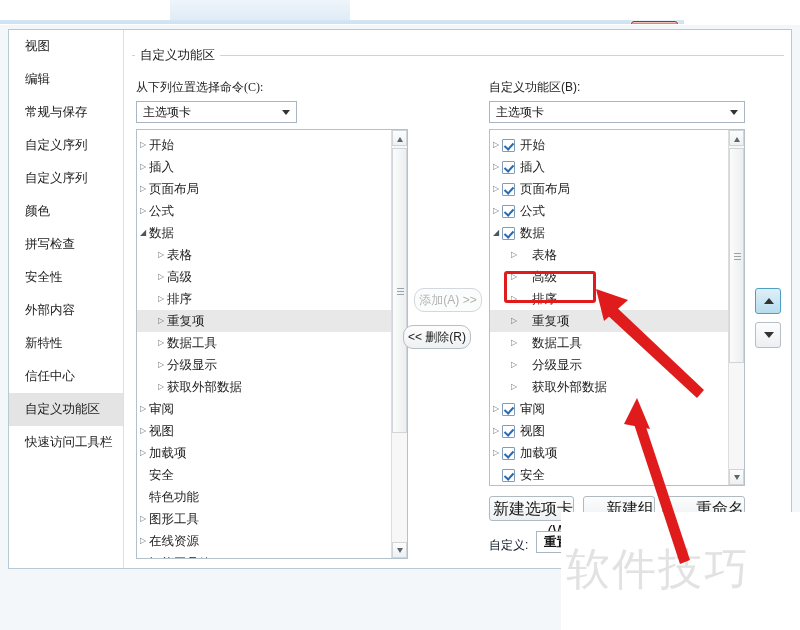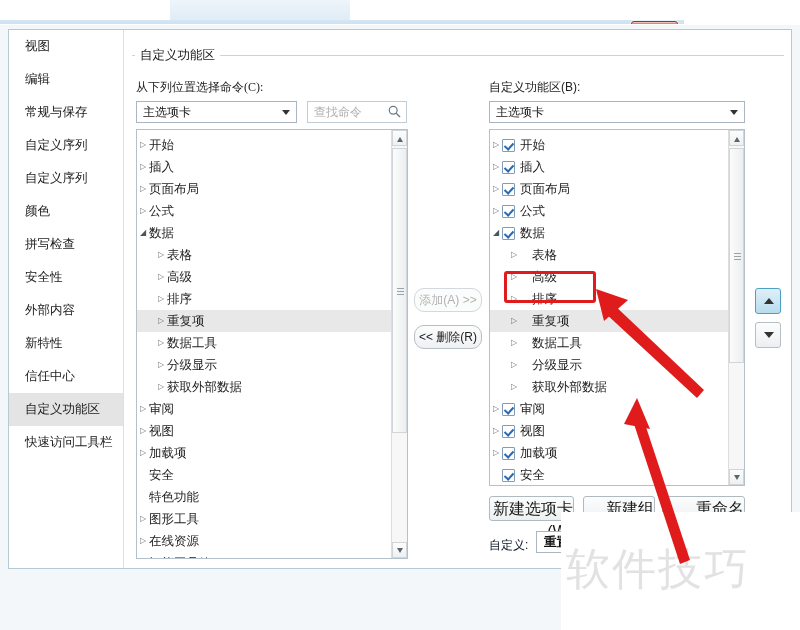--- a/index.html
+++ b/index.html
@@ -258,27 +258,20 @@
       <div class="group-label">自定义功能区</div>
     </div>
 
     <div class="col-label" style="left:136px; top:54px;font-family:Liberation Serif, serif;">从下列位置选择命令(C):</div>
 
     <div class="combo" style="left:136px; top:76px; width:161px;">
       <span>主选项卡</span>
       <span class="arrow"></span>
     </div>
 
-    <div class="searchbox" style="left:307px; top:76px; width:100px;">
-      <span>查找命令</span>
-      <svg class="search-glyph" viewBox="0 0 14 14">
-        <circle cx="5.6" cy="5.6" r="4.2" fill="none" stroke="#6c7880" stroke-width="1.3"></circle>
-        <line x1="8.8" y1="8.8" x2="13" y2="13" stroke="#6c7880" stroke-width="1.4"></line>
-      </svg>
-    </div>
 
     <div class="listpane" style="left:136px; top:104px; width:272px; height:430px;">
       <div class="listrows" id="left-rows">
           <div class="row">
             <span class="tri">▷</span>
             <span>开始</span>
           </div>
           <div class="row">
             <span class="tri">▷</span>
             <span>插入</span>
@@ -368,21 +361,21 @@
             <i></i>
           </div>
         <div class="sb-thumb" style="top:18px; height:285px;"></div>
         <div class="sb-btn down">
             <i></i>
           </div>
       </div>
     </div>
 
     <div class="midbtn disabled" style="left:414px; top:263px;">添加(A) &gt;&gt;</div>
-    <div class="midbtn" style="left:414px; top:300px;">&lt;&lt; 删除(R)</div>
+    <div class="midbtn" style="left:403px; top:300px;">&lt;&lt; 删除(R)</div>
 
     <div class="col-label" style="left:489px; top:54px;">自定义功能区(B):</div>
 
     <div class="combo" style="left:489px; top:76px; width:256px;">
       <span>主选项卡</span>
       <span class="arrow"></span>
     </div>
 
     <div class="listpane" style="left:489px; top:104px; width:256px; height:357px;">
       <div class="listrows" id="right-rows">

